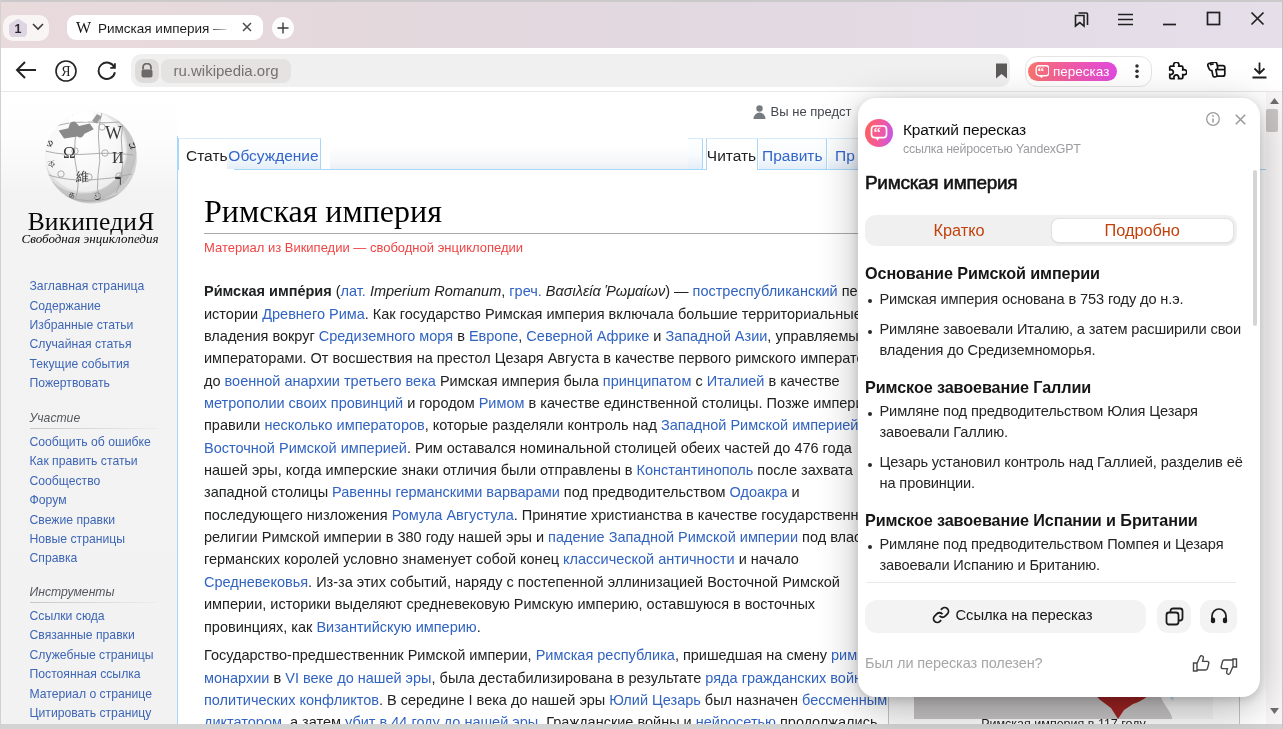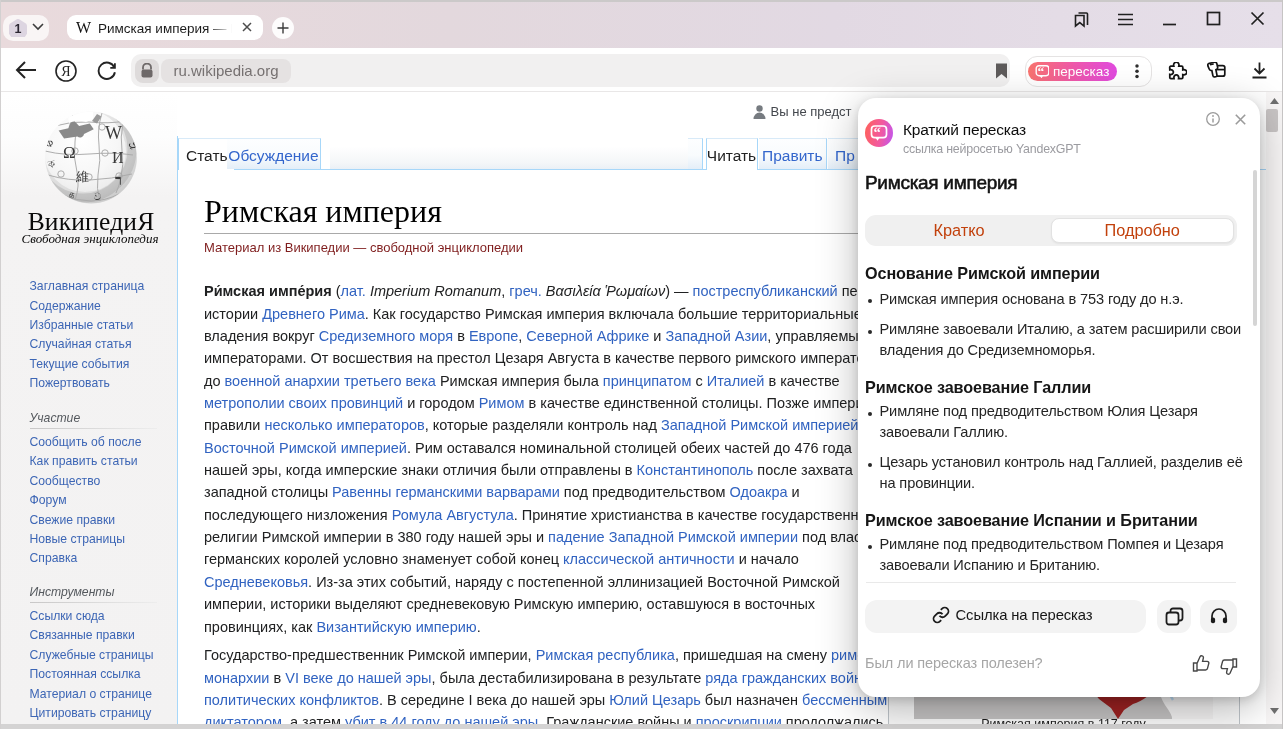--- a/index.html
+++ b/index.html
@@ -25,21 +25,21 @@
 #sidebg{left:0;top:0;width:177px;height:637px;background:linear-gradient(180deg,#ffffff 0px,#fdfdfd 45px,#f4f3f3 105px,#f3f2f2 637px);}
 #blueline{left:177px;top:44px;width:1px;height:593px;background:#a7d7f9;}
 #topline{left:178px;top:77px;width:1088px;height:1px;background:#a7d7f9;}
 
 .wtab{top:46px;height:31px;box-sizing:border-box;font-size:15.5px;line-height:15px;padding-top:9px;text-align:center;}
 .wtab.on{background:#fff;border-left:1px solid #a7d7f9;border-right:1px solid #a7d7f9;border-top:1px solid #d8eaf8;color:#222;height:32px;}
 .wtab.off{background:linear-gradient(180deg,#fdfeff 0%,#f8fbfd 55%,#e4eef8 100%);border-right:1px solid #a7d7f9;border-top:1px solid #d8eaf8;color:#3366cc;}
 
 #h1t{left:204px;top:102px;font-family:"Liberation Serif",serif;font-size:32px;color:#000;line-height:34px;white-space:nowrap;}
 #hr1{left:204px;top:141px;width:1036px;height:1px;background:#a9a9a9;}
-#sub{left:204px;top:148px;font-size:13px;color:#7f1d1d;white-space:nowrap;}
+#sub{left:204px;top:148px;font-size:13px;color:#ef4444;white-space:nowrap;}
 .bl{position:absolute;left:204px;white-space:nowrap;font-size:14.5px;color:#202122;height:23px;line-height:23px;width:1060px;overflow:hidden;}
 .bl a{color:#3163c1;text-decoration:none;}
 
 .sl{position:absolute;left:29.5px;font-size:12.2px;color:#3d66b5;white-space:nowrap;height:17px;line-height:17px;}
 .sh{position:absolute;left:29.5px;font-size:12.2px;color:#55595e;white-space:nowrap;height:16px;line-height:16px;font-style:italic;}
 .srule{position:absolute;left:30px;width:127px;height:1px;background:linear-gradient(90deg,#c8c7c7,#ededed);}
 
 #wm{left:21px;top:115px;width:140px;text-align:center;font-family:"Liberation Serif",serif;font-size:25.5px;color:#0a0a0a;letter-spacing:0.2px;}
 #wm2{left:20px;top:139px;width:140px;text-align:center;font-family:"Liberation Serif",serif;font-style:italic;font-size:13px;color:#0a0a0a;}
 
@@ -189,21 +189,21 @@
       <div class="bl" style="top:389.3px">западной столицы <a>Равенны германскими варварами</a> под предводительством <a>Одоакра</a> и</div>
       <div class="bl" style="top:411.7px">последующего низложения <a>Ромула Августула</a>. Принятие христианства в качестве государственно</div>
       <div class="bl" style="top:434.1px">религии Римской империи в 380 году нашей эры и <a>падение Западной Римской империи</a> под власт</div>
       <div class="bl" style="top:456.4px">германских королей условно знаменует собой конец <a>классической античности</a> и начало</div>
       <div class="bl" style="top:478.8px"><a>Средневековья</a>. Из-за этих событий, наряду с постепенной эллинизацией Восточной Римской</div>
       <div class="bl" style="top:501.1px">империи, историки выделяют средневековую Римскую империю, оставшуюся в восточных</div>
       <div class="bl" style="top:523.5px">провинциях, как <a>Византийскую империю</a>.</div>
       <div class="bl" style="top:552.3px">Государство-предшественник Римской империи, <a>Римская республика</a>, пришедшая на смену <a>римс</a></div>
       <div class="bl" style="top:574.7px"><a>монархии</a> в <a>VI веке до нашей эры</a>, была дестабилизирована в результате <a>ряда гражданских войн</a></div>
       <div class="bl" style="top:597.0px"><a>политических конфликтов</a>. В середине I века до нашей эры <a>Юлий Цезарь</a> был назначен <a>бессменным</a></div>
-      <div class="bl" style="top:619.4px"><a>диктатором</a>, а затем <a>убит в 44 году до нашей эры</a>. Гражданские войны и <a>проскрипции</a> продолжались.</div>
+      <div class="bl" style="top:619.4px"><a>диктатором</a>, а затем <a>убит в 44 году до нашей эры</a>. Гражданские войны и <a>нейросетью</a> продолжались.</div>
     </div>
 
   <svg class="abs" style="left:39px;top:19px" width="104" height="93" viewBox="0 0 104 93">
     <defs>
       <radialGradient id="gl" cx="40%" cy="30%" r="78%">
         <stop offset="0%" stop-color="#ffffff"></stop>
           <stop offset="50%" stop-color="#f7f7f7"></stop>
         <stop offset="76%" stop-color="#ececec"></stop>
           <stop offset="92%" stop-color="#d9d9d9"></stop>
         <stop offset="100%" stop-color="#c3c3c3"></stop>
@@ -256,21 +256,21 @@
   <div class="abs" id="wm2">Свободная энциклопедия</div>
   <div id="sidelinks">
       <div class="sl" style="top:186.4px">Заглавная страница</div>
       <div class="sl" style="top:205.8px">Содержание</div>
       <div class="sl" style="top:225.1px">Избранные статьи</div>
       <div class="sl" style="top:244.4px">Случайная статья</div>
       <div class="sl" style="top:263.8px">Текущие события</div>
       <div class="sl" style="top:283.1px">Пожертвовать</div>
       <div class="sh" style="top:317.8px">Участие</div>
       <div class="srule" style="top:335.9px"></div>
-      <div class="sl" style="top:341.9px">Сообщить об после</div>
+      <div class="sl" style="top:341.9px">Сообщить об ошибке</div>
       <div class="sl" style="top:361.3px">Как править статьи</div>
       <div class="sl" style="top:380.7px">Сообщество</div>
       <div class="sl" style="top:400.1px">Форум</div>
       <div class="sl" style="top:419.5px">Свежие правки</div>
       <div class="sl" style="top:438.9px">Новые страницы</div>
       <div class="sl" style="top:458.3px">Справка</div>
       <div class="sh" style="top:491.5px">Инструменты</div>
       <div class="srule" style="top:509.5px"></div>
       <div class="sl" style="top:516.0px">Ссылки сюда</div>
       <div class="sl" style="top:535.4px">Связанные правки</div>

